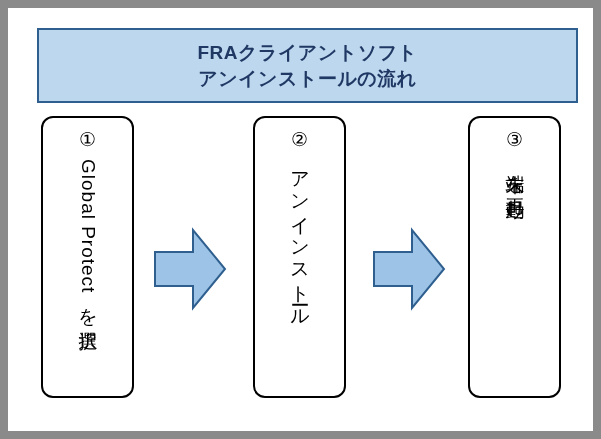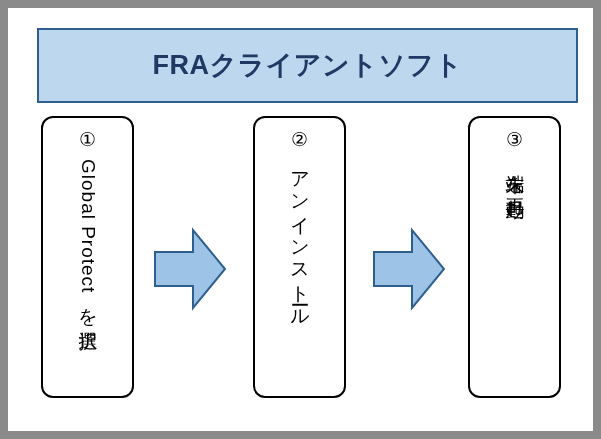--- a/index.html
+++ b/index.html
@@ -32,21 +32,21 @@
     background: #bdd7ee;
     border: 2px solid #2e5f8f;
     box-sizing: border-box;
     display: flex;
     flex-direction: column;
     align-items: center;
     justify-content: center;
     text-align: center;
   }
   #title-banner .line {
-    font-size: 27px;
+    font-size: 19px;
     font-weight: bold;
     color: #1f3864;
     line-height: 1.32;
     letter-spacing: 0.5px;
     white-space: nowrap;
   }
   
   .step-box {
     position: absolute;
     top: 108px;
@@ -92,20 +92,21 @@
   #arrow-2 { left: 364px; }
   .arrow svg { display: block; width: 100%; height: 100%; }
 </style>
 </head>
 <body>
 
 <div id="canvas">
 
   <div id="title-banner">
     <div class="line">FRAクライアントソフト</div>
+    <div class="line">アンインストールの流れ</div>
   </div>
 
   <div class="step-box" id="step-1">
     <div class="step-number">①</div>
     <div class="step-label">Global Protectを選択</div>
   </div>
 
   <div class="arrow" id="arrow-1">
     <svg viewBox="0 0 74 86" preserveAspectRatio="none">
       <polygon points="2,26 40,26 40,4 72,43 40,82 40,60 2,60" fill="#9dc3e6" stroke="#2e5f8f" stroke-width="2" stroke-linejoin="miter"></polygon>

